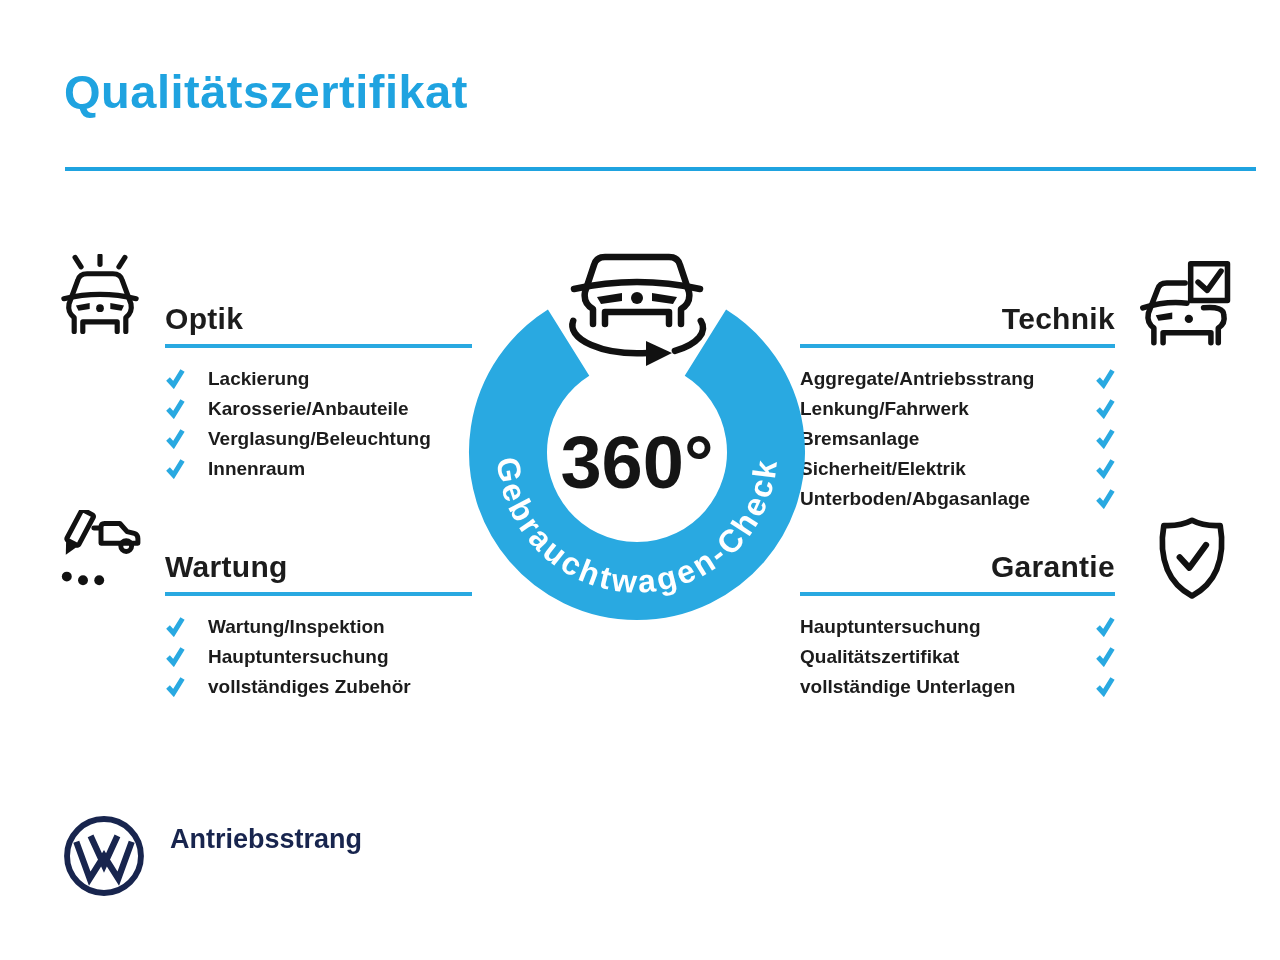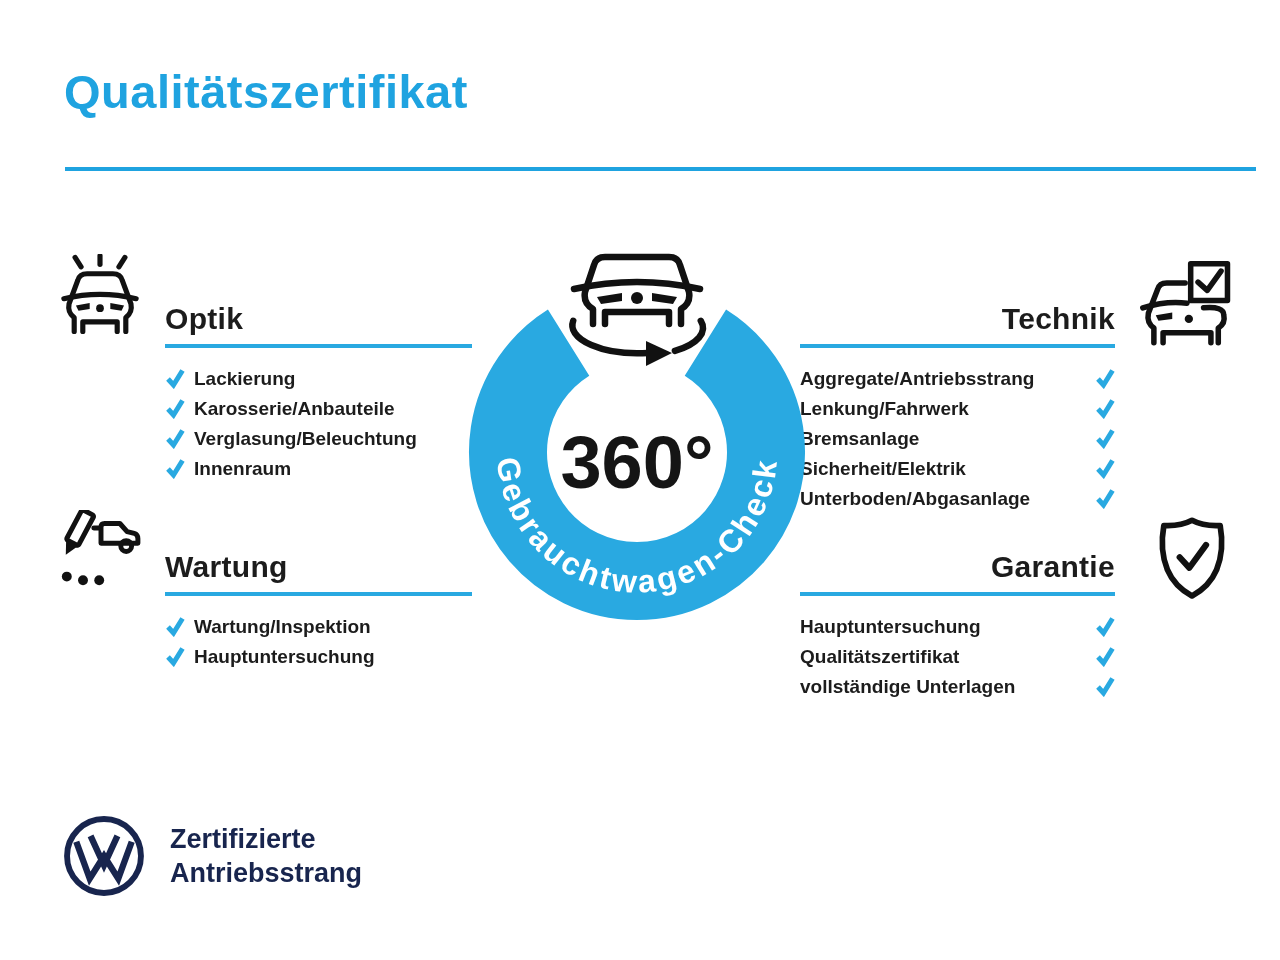--- a/index.html
+++ b/index.html
@@ -14,21 +14,21 @@
     position:absolute;left:64px;top:64px;font-size:47px;font-weight:bold;
     color:var(--accent);letter-spacing:.5px;
   }
   .top-rule{position:absolute;left:65px;top:167px;width:1191px;height:4px;background:var(--accent);}
   .icon-box{position:absolute;}
   .sec{position:absolute;}
   .sec-head{height:40px;display:flex;align-items:flex-end;}
   .sec-head h2{margin:0;font-size:30px;font-weight:bold;color:var(--text);letter-spacing:.3px;}
   .sec-rule{margin-top:8px;height:4px;width:100%;background:var(--ring);}
   .rows{margin-top:16px;}
-  .row{height:30px;display:flex;align-items:center;gap:9px;font-size:19px;font-weight:bold;color:var(--text);}
+  .row{height:30px;display:flex;align-items:center;gap:23px;font-size:19px;font-weight:bold;color:var(--text);}
   .sec-right .sec-head{justify-content:flex-end;}
   .sec-right .row{justify-content:space-between;}
   .check{display:flex;align-items:center;}
   .badge{position:absolute;left:455px;top:248px;width:370px;height:390px;}
   .badge-value{font-family:"Liberation Sans", sans-serif;font-size:74px;font-weight:bold;fill:#151515;}
   .ring-text{font-family:"Liberation Sans", sans-serif;font-size:32px;font-weight:bold;fill:#ffffff;letter-spacing:3px;}
   .footer-logo{position:absolute;left:62px;top:814px;width:84px;height:84px;}
   .footer-label{
     position:absolute;left:170px;top:822px;font-size:27px;font-weight:bold;
     color:var(--navy);line-height:34px;
@@ -154,20 +154,28 @@
 
       <div class="row">
         <span class="check">
           <svg width="20" height="20" viewBox="0 0 20 20">
             <path d="M 3 10 L 8.5 16 L 17.5 1.5" fill="none" stroke="#29A9E1" stroke-width="5"></path>
           </svg>
         </span>
         <span>Hauptuntersuchung</span>
       </div>
 
+      <div class="row">
+        <span class="check">
+          <svg width="20" height="20" viewBox="0 0 20 20">
+            <path d="M 3 10 L 8.5 16 L 17.5 1.5" fill="none" stroke="#29A9E1" stroke-width="5"></path>
+          </svg>
+        </span>
+        <span>vollständiges Zubehör</span>
+      </div>
     </div>
 </section>
 
 <section class="sec sec-right" style="left:800px;top:296px;width:315px;">
   <div class="sec-head">
       <h2>Technik</h2>
     </div>
   <div class="sec-rule"></div>
   <div class="rows">
 
@@ -277,15 +285,14 @@
 </div>
 
 <div class="footer-logo">
   <svg viewBox="0 0 100 100" width="84" height="84" fill="none" stroke="#18254E" stroke-linejoin="miter">
     <circle cx="50" cy="50" r="44" stroke-width="7"></circle>
     <path d="M 34 26 L 50 61 L 66 26" stroke-width="7.5"></path>
     <path d="M 17 33 L 33 77 L 50 50 L 67 77 L 83 33" stroke-width="7.5"></path>
   </svg>
 </div>
 <div class="footer-label">
-  <div>Zertifizierte</div>
   <div>Antriebsstrang</div>
 </div>
 
 </body></html>

